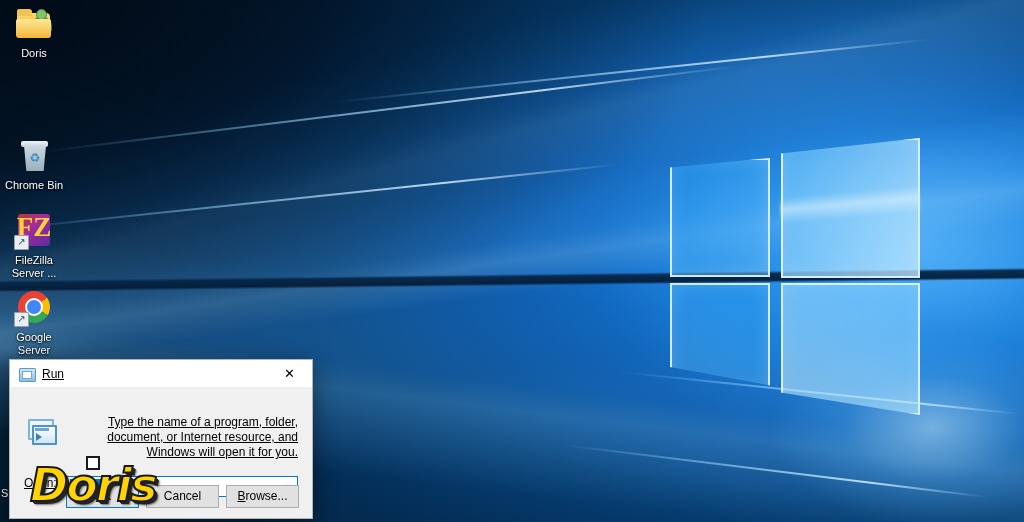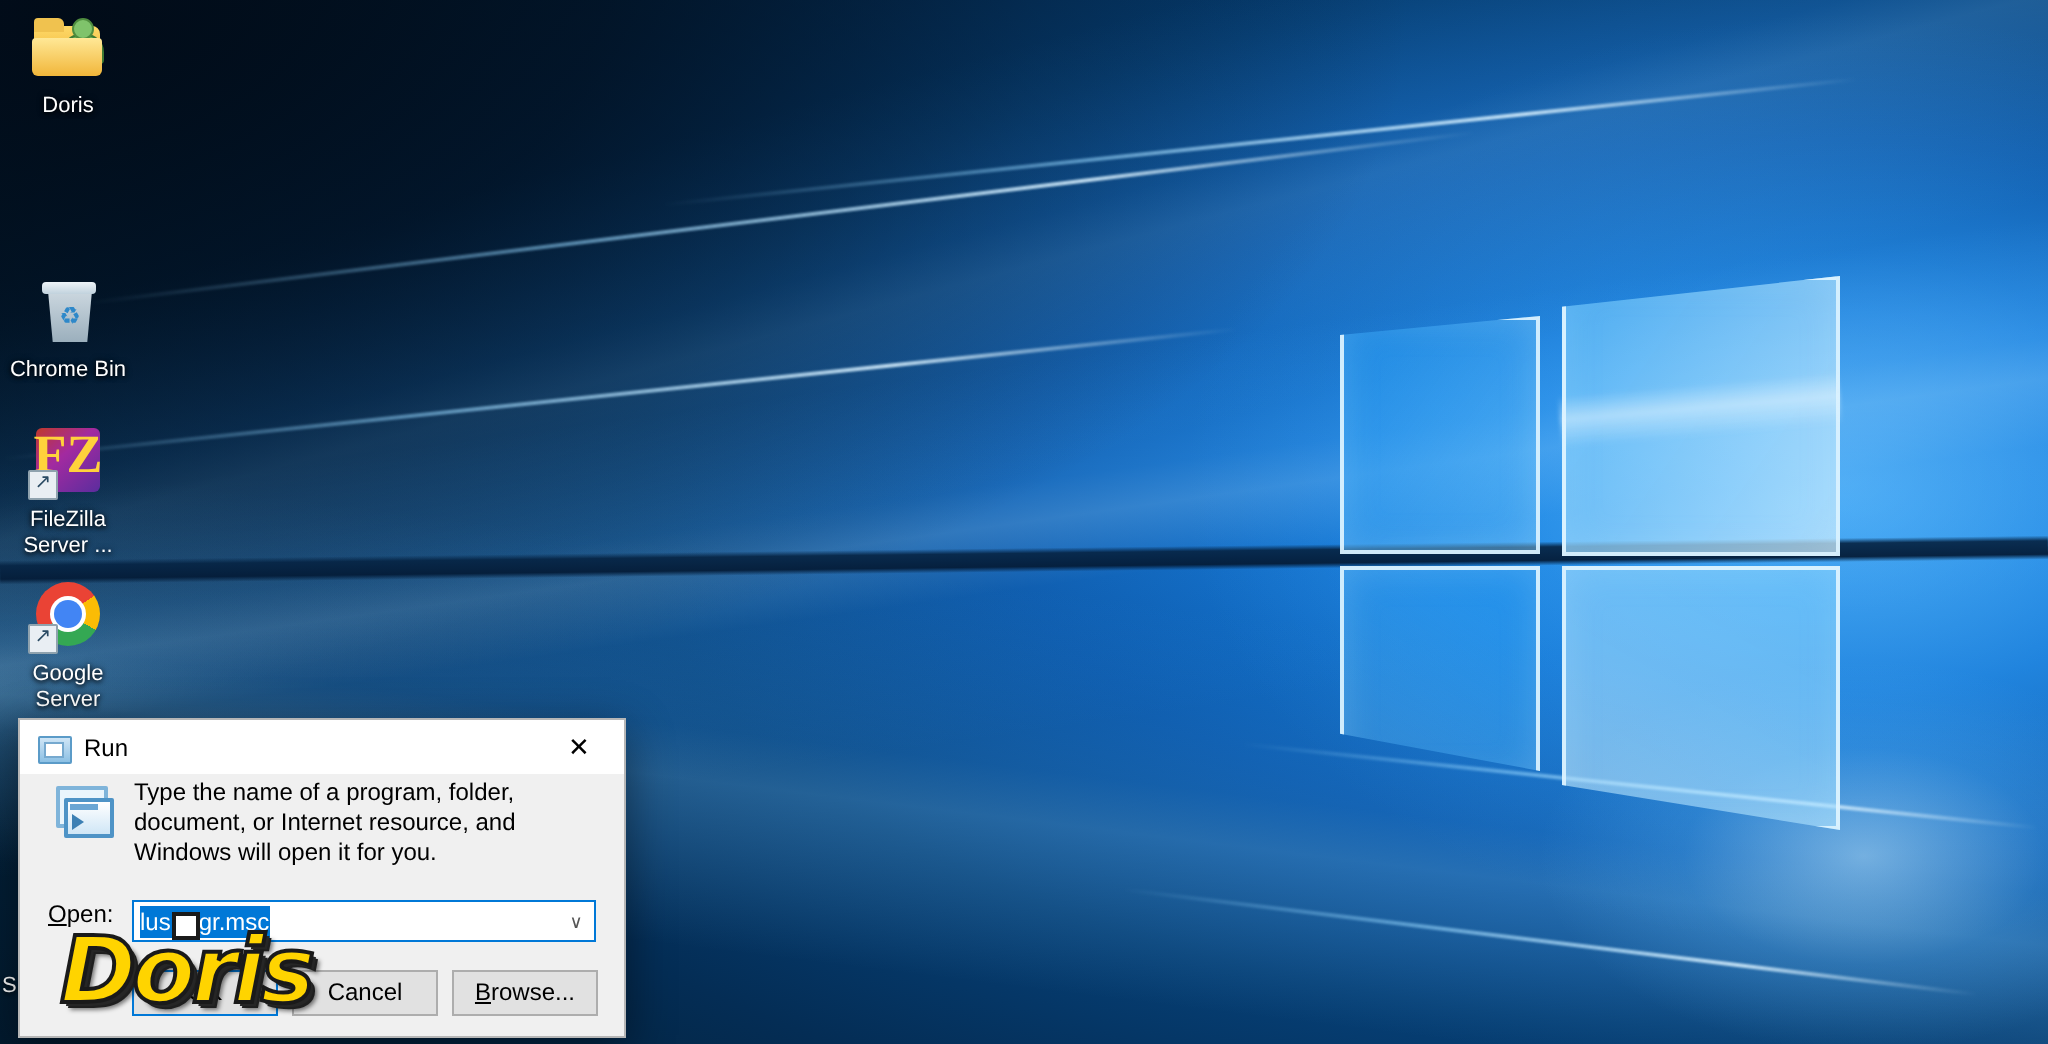--- a/index.html
+++ b/index.html
@@ -221,20 +221,21 @@
     position: absolute;
     left: 9px;
     top: 359px;
     width: 302px;
     height: 158px;
     background: #f0f0f0;
     border: 1px solid #b6b6b6;
     box-shadow: 0 6px 22px rgba(0,0,0,0.45);
     font-size: 12px;
     color: #000000;
+    text-decoration: underline;
   }
   #run-titlebar {
     height: 27px;
     background: #ffffff;
     display: flex;
     align-items: center;
     position: relative;
   }
   .title-icon {
     position: relative;
@@ -260,21 +261,22 @@
     width: 45px; height: 27px;
     display: flex; align-items: center; justify-content: center;
     color: #000000; font-size: 13px;
     cursor: default;
   }
 
   #run-body { padding: 0; position: relative; height: 131px; }
 
   #run-desc-row {
     display: flex;
-    padding: 2px 14px 0 14px;
+    padding: 28px 14px 0 14px;
+    text-align: right;
   }
   #run-desc-icon {
     position: relative;
     width: 32px; height: 32px;
     flex: 0 0 auto;
     margin-right: 11px;
     margin-top: 1px;
   }
   .di-back {
     position: absolute; left: 4px; top: 3px; width: 22px; height: 17px;

